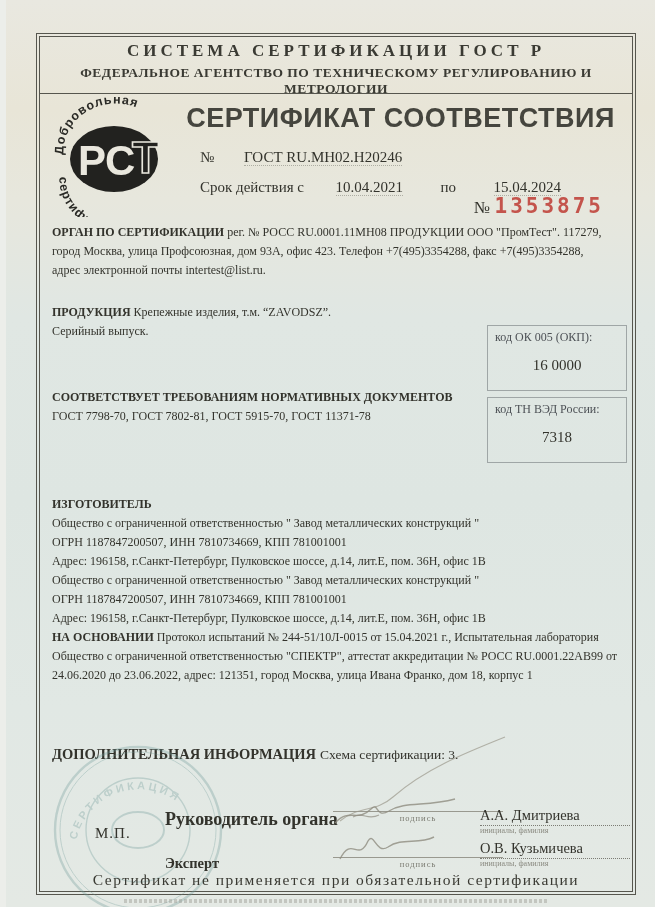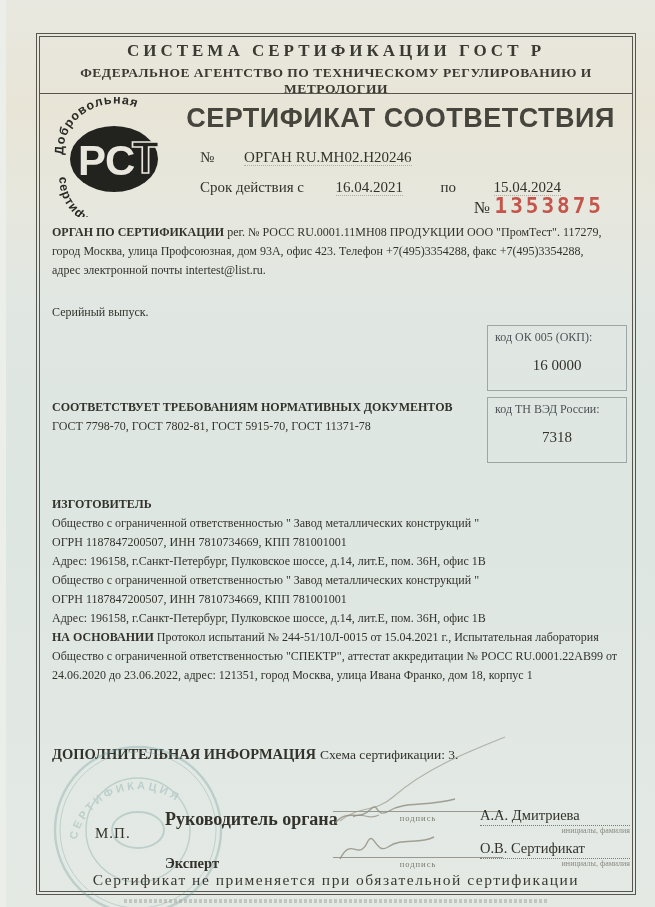--- a/index.html
+++ b/index.html
@@ -26,39 +26,39 @@
   .rednum .digits{font-family:"DejaVu Sans Mono",monospace;font-size:21px;letter-spacing:3px;color:#c4544c;font-weight:bold;}
   .para{font-size:12px;line-height:19px;}
   .blabel{font-weight:bold;}
   .org{left:12px;top:186px;width:562px;}
   .product{left:12px;top:266px;width:440px;}
   .codebox{width:138px;height:64px;border:1px solid #9fa6a6;}
   .box1{left:447px;top:288px;}
   .box2{left:447px;top:360px;}
   .codebox .clabel{padding:4px 0 0 7px;font-size:12px;color:#4d5156;}
   .codebox .cval{text-align:center;margin-top:12px;font-size:15px;color:#33332c;}
-  .conform{left:12px;top:361px;width:440px;}
+  .conform{left:12px;top:351px;width:440px;}
   .mainblock{left:12px;top:458px;width:577px;}
   .additional{left:12px;top:708px;width:560px;}
   .additional .blabel{font-size:14.5px;}
   .additional .atext{font-size:13.5px;}
   .mp{left:55px;top:788px;font-size:15px;letter-spacing:1px;}
   .role-head{left:125px;top:772px;font-size:18px;font-weight:bold;text-align:right;}
   .role-sub{left:125px;top:790px;font-size:14.5px;font-weight:bold;text-decoration:underline;}
   .role-expert{left:125px;top:818px;font-size:14.5px;font-weight:bold;}
   .sigline{width:170px;border-bottom:1px solid #99998f;height:18px;}
   .sig1{left:293px;top:756px;}
   .sig2{left:293px;top:802px;}
   .sigcap{width:170px;text-align:center;font-size:8.5px;color:#77776d;letter-spacing:1px;}
   .cap1{left:293px;top:776px;}
   .cap2{left:293px;top:822px;}
   .namebox{width:150px;border-bottom:1px dotted #7c7c74;font-size:14.5px;padding-bottom:1px;}
   .name1{left:440px;top:770px;}
   .name2{left:440px;top:803px;}
-  .namecap{width:150px;text-align:right;font-size:8px;color:#8a8a80;}
+  .namecap{width:150px;text-align:left;font-size:8px;color:#8a8a80;}
   .ncap1{left:440px;top:789px;}
   .ncap2{left:440px;top:822px;}
   .footer-note{left:0;right:0;top:834px;text-align:center;font-size:15.5px;letter-spacing:1.5px;color:#3a3a33;}
   .stamp{left:8px;top:705px;opacity:.32;}
   .scribble1{left:265px;top:698px;pointer-events:none;}
   .scribble2{left:282px;top:788px;pointer-events:none;}
   .microprint{position:absolute;left:118px;top:899px;width:425px;height:4px;opacity:.45;
     background:repeating-linear-gradient(90deg,#9b9b93 0 3px,transparent 3px 5px);}
 </style>
 </head>
@@ -85,45 +85,50 @@
         </text>
         <text font-family="Liberation Sans, sans-serif" font-size="12.5" font-weight="bold" fill="#2a2a26" letter-spacing="1">
           <textPath href="#arcBot" startOffset="6">сертификация</textPath>
         </text>
       </svg>
 
       <div class="abs doc-title">СЕРТИФИКАТ СООТВЕТСТВИЯ</div>
 
       <div class="abs num-row">
         <span class="no">№</span>
-        <span class="dotted-u">ОРГАН RU.МН02.Н20246</span>
+        <span class="dotted-u">ГОСТ RU.МН02.Н20246</span>
       </div>
 
       <div class="abs validity-row">
         <span>Срок действия с</span>
         <span class="gap1"></span>
-        <span class="dotted-u">16.04.2021</span>
+        <span class="dotted-u">10.04.2021</span>
         <span class="gap2"></span>
         <span>по</span>
         <span class="gap2"></span>
         <span class="dotted-u">15.04.2024</span>
       </div>
 
       <div class="abs rednum">
         <span>№</span>
         <span class="digits">1353875</span>
       </div>
 
       <div class="abs para org">
         <span class="blabel">ОРГАН ПО СЕРТИФИКАЦИИ</span>
         <span> </span>
         <span>рег. № РОСС RU.0001.11МН08 ПРОДУКЦИИ ООО "ПромТест". 117279, город Москва, улица Профсоюзная, дом 93А, офис 423. Телефон +7(495)3354288, факс +7(495)3354288, адрес электронной почты intertest@list.ru.</span>
       </div>
 
       <div class="abs para product">
+        <div>
+          <span class="blabel">ПРОДУКЦИЯ</span>
+          <span> </span>
+          <span>Крепежные изделия, т.м. “ZAVODSZ”.</span>
+        </div>
         <div>Серийный выпуск.</div>
       </div>
 
       <div class="abs codebox box1">
         <div class="clabel">код ОК 005 (ОКП):</div>
         <div class="cval">16 0000</div>
       </div>
 
       <div class="abs para conform">
         <div class="blabel">СООТВЕТСТВУЕТ ТРЕБОВАНИЯМ НОРМАТИВНЫХ ДОКУМЕНТОВ</div>
@@ -173,21 +178,21 @@
       <div class="abs role-head">Руководитель органа</div>
       <div class="abs role-expert">Эксперт</div>
 
       <div class="abs sigline sig1"></div>
       <div class="abs sigcap cap1">подпись</div>
       <div class="abs sigline sig2"></div>
       <div class="abs sigcap cap2">подпись</div>
 
       <div class="abs namebox name1">А.А. Дмитриева</div>
       <div class="abs namecap ncap1">инициалы, фамилия</div>
-      <div class="abs namebox name2">О.В. Сертификат</div>
+      <div class="abs namebox name2">О.В. Кузьмичева</div>
       <div class="abs namecap ncap2">инициалы, фамилия</div>
 
       <svg class="abs scribble1" width="230" height="105" viewBox="0 0 230 105">
         <path d="M 35 86 C 55 70 70 78 88 62 C 120 34 160 18 200 2" fill="none" stroke="#9b988c" stroke-width="1.1" opacity=".7"></path>
         <path d="M 30 88 C 45 72 52 88 66 74 C 74 66 70 84 84 76 C 100 66 120 72 150 64" fill="none" stroke="#8f8c80" stroke-width="1.4" opacity=".8"></path>
         <path d="M 48 82 C 58 76 62 86 74 80" fill="none" stroke="#8f8c80" stroke-width="1.2" opacity=".7"></path>
       </svg>
       <svg class="abs scribble2" width="130" height="45" viewBox="0 0 130 45">
         <path d="M 18 34 C 30 10 36 38 46 16 C 52 6 54 30 66 22 C 80 12 96 20 112 12" fill="none" stroke="#8f8c80" stroke-width="1.4" opacity=".8"></path>
       </svg>

